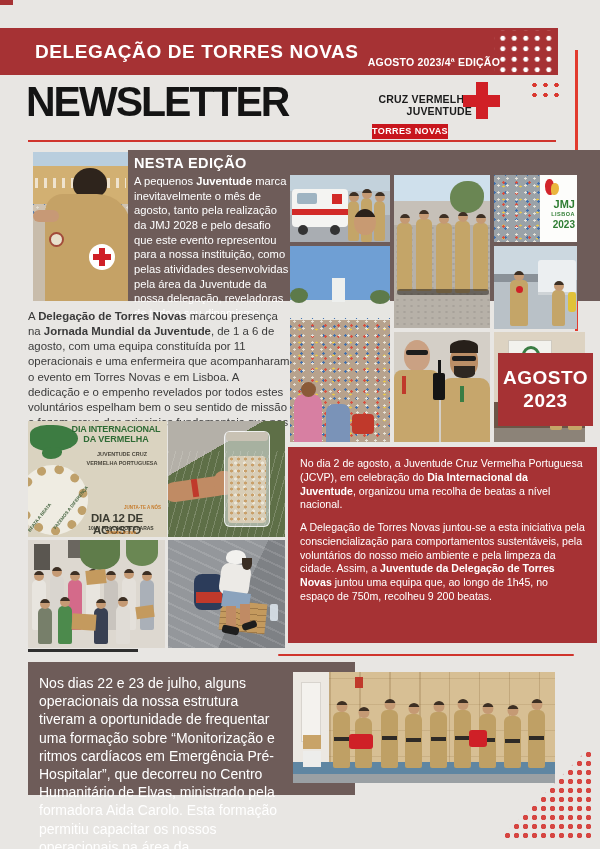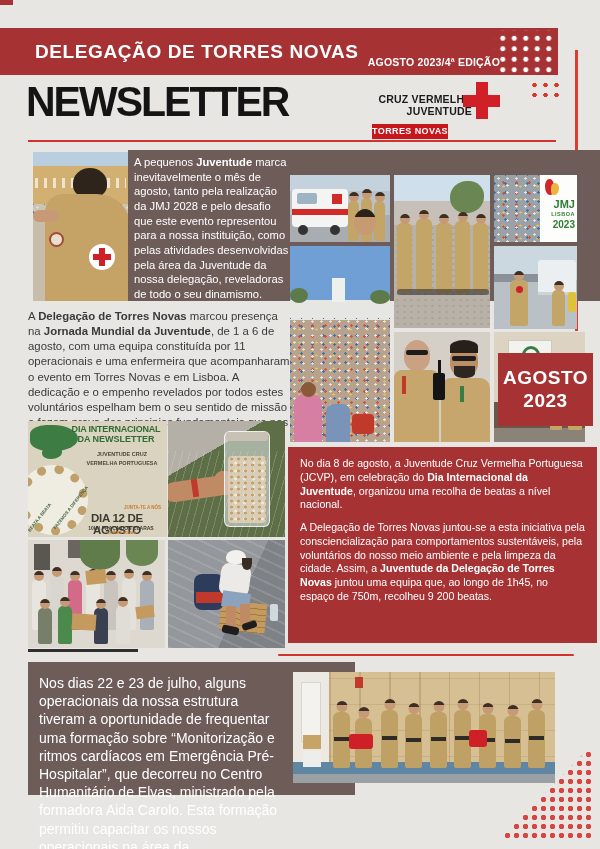--- a/index.html
+++ b/index.html
@@ -108,20 +108,21 @@
   </div>
   <div class="abs cross">
     <div class="s v"></div>
     <div class="s h"></div>
   </div>
   <div class="abs tn-badge">TORRES NOVAS</div>
   <div class="abs hr1"></div>
 
   <div class="abs taupe-box"></div>
   <div class="abs nesta">
+    <h2>NESTA EDIÇÃO</h2>
     <p><span>A pequenos </span><span class="b">Juventude</span><span> marca inevitavelmente o mês de agosto, tanto pela realização da JMJ 2028 e pelo desafio que este evento representou para a nossa instituição, como pelas atividades desenvolvidas pela área da Juventude da nossa delegação, reveladoras de todo o seu dinamismo.</span></p>
   </div>
 
   <div class="ph" style="left:33px;top:152px;width:95px;height:149px;
        background:linear-gradient(180deg,#b9cede 0 14px,#d2b072 14px 52px,#cfc3b2 52px 66px,#c8bcab 66px);">
     <div class="s" style="left:2px;top:26px;width:91px;height:10px;
          background:repeating-linear-gradient(90deg,rgba(255,255,255,.65) 0 3px,rgba(0,0,0,0) 3px 9px);"></div>
     <div class="s speck" style="left:0;top:52px;width:95px;height:14px;opacity:.8;"></div>
     <div class="s" style="left:40px;top:16px;width:34px;height:30px;background:#2e241c;border-radius:50% 50% 42% 42%;"></div>
     <div class="s" style="left:12px;top:42px;width:86px;height:107px;background:#c5a266;border-radius:18px 34px 0 0;"></div>
@@ -223,21 +224,21 @@
     <div>AGOSTO</div>
     <div>2023</div>
   </div>
 
   <div class="abs intro"><span>A </span><span class="b">Delegação de Torres Novas</span><span> marcou  presença na </span><span class="b">Jornada Mundial da Juventude</span><span>, de 1 a 6 de agosto, com uma equipa constituída por 11 operacionais e uma enfermeira que acompanharam o evento em Torres Novas e em Lisboa.  A dedicação e o empenho revelados por todos estes voluntários espelham bem o seu sentido de missão e fazem prova dos principios fundamentais que nos regem.</span></div>
 
   <div class="ph poster">
     <div class="s" style="left:2px;top:4px;width:48px;height:26px;background:#3d7c42;border-radius:40% 60% 55% 45%;"></div>
     <div class="s" style="left:14px;top:26px;width:20px;height:12px;background:#3d7c42;border-radius:50% 40% 60% 50%;"></div>
     <div class="t" style="left:38px;top:4px;width:100px;text-align:center;color:#2f6b35;font-size:9px;line-height:1.1;letter-spacing:-.2px;">DIA INTERNACIONAL</div>
-    <div class="t" style="left:38px;top:14px;width:100px;text-align:center;color:#2f6b35;font-size:9px;line-height:1.1;">DA NEWSLETTER</div>
+    <div class="t" style="left:38px;top:14px;width:100px;text-align:center;color:#2f6b35;font-size:9px;line-height:1.1;">DA VERMELHA</div>
     <div class="t" style="left:52px;top:30px;width:84px;text-align:center;color:#4a463c;font-size:5.5px;">JUVENTUDE CRUZ</div>
     <div class="t" style="left:52px;top:39px;width:84px;text-align:center;color:#4a463c;font-size:5.5px;">VERMELHA PORTUGUESA</div>
     <div class="s" style="left:-10px;top:44px;width:52px;height:52px;background:#efece2;border:9px dotted #bfa06a;border-radius:50%;transform:rotate(12deg);"></div>
     <div class="t" style="left:-6px;top:94px;color:#3f5f3a;font-size:4.5px;transform:rotate(-52deg);">BEATA A BEATA</div>
     <div class="t" style="left:16px;top:84px;color:#3f5f3a;font-size:4.5px;transform:rotate(-52deg);">FAZEMOS A DIFERENÇA</div>
     <div class="t" style="left:96px;top:84px;color:#c77c2c;font-size:4.5px;">JUNTA-TE A NÓS</div>
     <div class="t" style="left:40px;top:91px;width:98px;text-align:center;color:#3c3c32;font-size:11.5px;letter-spacing:-.3px;">DIA 12 DE AGOSTO</div>
     <div class="t" style="left:50px;top:104px;width:86px;text-align:center;color:#3c3c32;font-size:5px;">10H | PRAÇA DOS CLARAS</div>
     <div class="t" style="left:50px;top:110px;width:86px;text-align:center;color:#c77c2c;font-size:3.8px;">TORRES NOVAS</div>
   </div>
@@ -291,21 +292,21 @@
     <div class="s" style="left:58px;top:66px;width:10px;height:22px;background:#c08b64;"></div>
     <div class="s" style="left:72px;top:64px;width:10px;height:20px;background:#c08b64;"></div>
     <div class="s" style="left:54px;top:86px;width:17px;height:8px;background:#1d1d1d;border-radius:3px;transform:rotate(12deg);"></div>
     <div class="s" style="left:74px;top:82px;width:15px;height:7px;background:#1d1d1d;border-radius:3px;transform:rotate(-18deg);"></div>
     <div class="s" style="left:102px;top:64px;width:8px;height:17px;background:rgba(222,232,238,.85);border-radius:2px;"></div>
   </div>
 
   <div class="abs ph-underline"></div>
 
   <div class="abs redbox">
-    <p><span>No dia 8 de agosto, a Juventude Cruz Vermelha Portuguesa (JCVP), em celebração do </span><span class="b">Dia Internacional da Juventude</span><span>, organizou uma recolha de beatas a nível nacional.</span></p>
+    <p><span>No dia 2 de agosto, a Juventude Cruz Vermelha Portuguesa (JCVP), em celebração do </span><span class="b">Dia Internacional da Juventude</span><span>, organizou uma recolha de beatas a nível nacional.</span></p>
     <p><span>A Delegação de Torres Novas juntou-se a esta iniciativa pela consciencialização para comportamentos sustentáveis, pela voluntários do nosso meio ambiente e pela limpeza da cidade. Assim, a </span><span class="b">Juventude da Delegação de Torres Novas</span><span> juntou uma equipa que, ao longo de 1h45, no espaço de 750m, recolheu 9 200 beatas.</span></p>
   </div>
 
   <div class="abs hr2"></div>
 
   <div class="abs train-box">
     <div class="train-text">Nos dias 22 e 23 de julho, alguns operacionais da nossa estrutura tiveram a oportunidade de frequentar uma formação sobre “Monitorização e ritmos cardíacos em Emergência Pré-Hospitalar”, que decorreu no Centro Humanitário de Elvas, ministrado pela formadora Aida Carolo. Esta formação permitiu capacitar os nossos operacionais na área da eletrocardiografia.</div>
   </div>
 
   <div class="ph bottom-photo">

